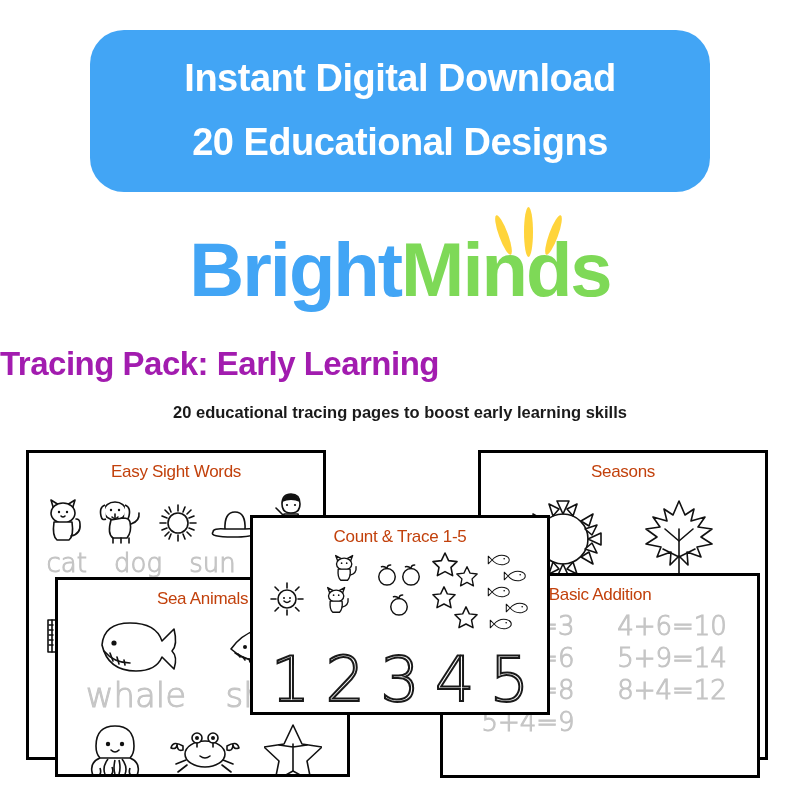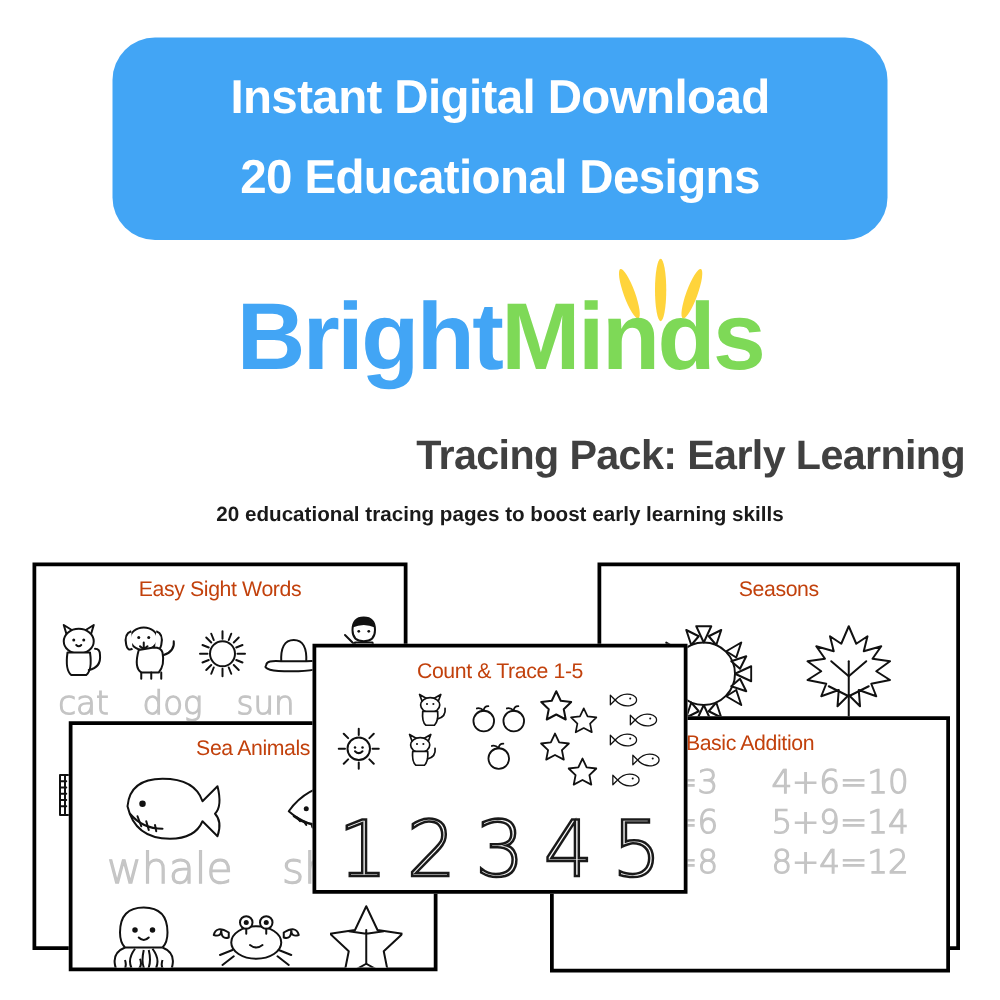--- a/index.html
+++ b/index.html
@@ -60,24 +60,24 @@
     line-height:1;
   }
   .logo-bright { color:#42a5f5; }
   .logo-minds  { color:#7ed957; }
 
   
   .pack-title {
     position:absolute;
     left:0; top:345px;
     width:772px;
-    text-align:right;
+    text-align:left;
     font-size:33px;
     font-weight:bold;
-    color:#404040;
+    color:#a21caf;
     letter-spacing:-0.5px;
   }
   .pack-sub {
     position:absolute;
     left:0; top:403px;
     width:800px;
     text-align:center;
     font-size:16.5px;
     font-weight:bold;
     color:#1a1a1a;
@@ -384,20 +384,21 @@
 
   <div class="card" id="card-add">
     <div class="card-title">Basic Addition</div>
     <div class="add-grid">
       <div class="add-cell trace-eq">1+2=3</div>
       <div class="add-cell trace-eq">4+6=10</div>
       <div class="add-cell trace-eq">3+3=6</div>
       <div class="add-cell trace-eq">5+9=14</div>
       <div class="add-cell trace-eq">2+6=8</div>
       <div class="add-cell trace-eq">8+4=12</div>
+      <div class="add-cell trace-eq">5+4=9</div>
     </div>
   </div>
 
   <div class="card" id="card-count">
     <div class="card-title">Count &amp; Trace 1-5</div>
 
     <div class="ct-groups">
 
       <div class="ct-group">
         <svg width="40" height="40" viewBox="0 0 40 40" style="position:absolute;left:2px;top:28px;">

